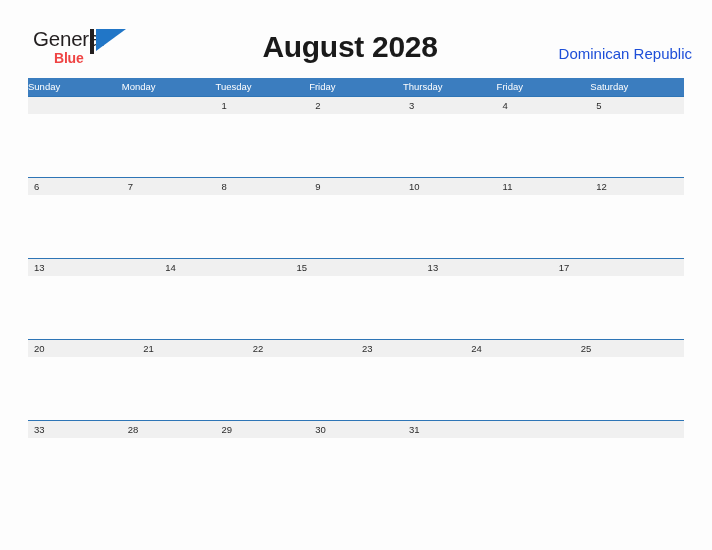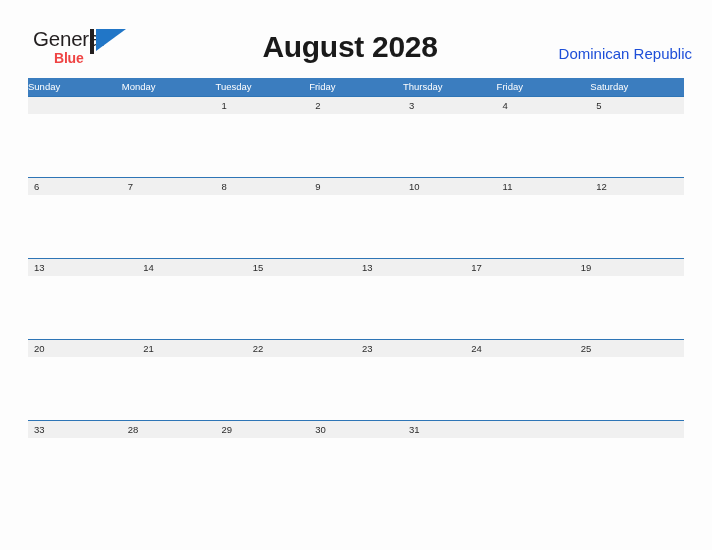--- a/index.html
+++ b/index.html
@@ -277,23 +277,20 @@
         </div>
       <div class="day-cell">
           <span class="day-number">15</span>
         </div>
       <div class="day-cell">
           <span class="day-number">13</span>
         </div>
       <div class="day-cell">
           <span class="day-number">17</span>
         </div>
-      <div class="day-cell">
-          <span class="day-number">19</span>
-        </div>
     </div>
   </div>
 
   <div class="week-row">
     <div class="day-band">
       <div class="day-cell">
           <span class="day-number">20</span>
         </div>
       <div class="day-cell">
           <span class="day-number">21</span>

